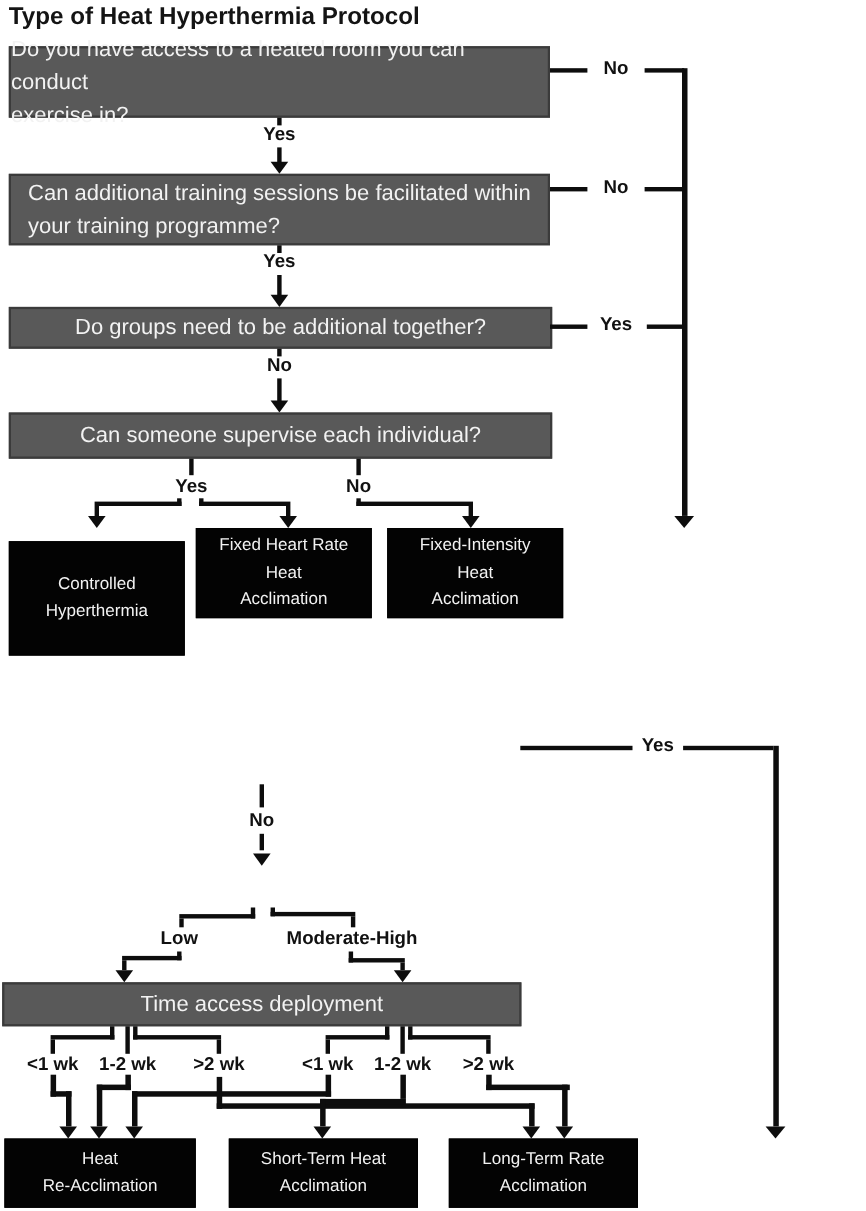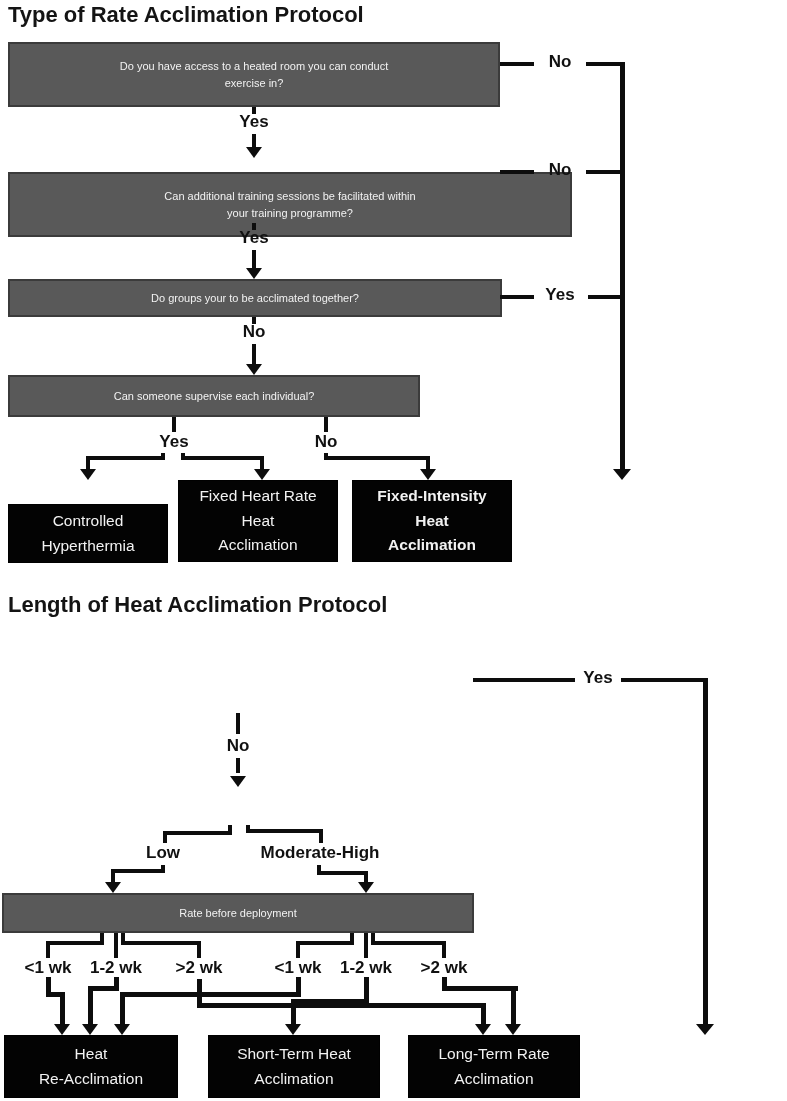--- a/index.html
+++ b/index.html
@@ -2,74 +2,74 @@
 <html style="--question-box: #595959; --question-box-border: #3b3b3b; --outcome-box: #030303; --line: #0d0d0d; --box-text: #f2f2f2; --label-text: #111111;"><head>
 <meta charset="utf-8">
 <style>
   html,body { margin:0; padding:0; background:#fff; }
   .canvas { position:relative; width:787px; height:1101px; background:#fff;
             font-family:"Liberation Sans", sans-serif; overflow:hidden; }
   .title { position:absolute; font-size:22px; font-weight:700; color:#141414; letter-spacing:0; }
   .qbox  { position:absolute; background:var(--question-box,#595959);
            border:2px solid var(--question-box-border,#3b3b3b);
            color:var(--box-text,#f2f2f2); display:flex; align-items:center; justify-content:center;
-           text-align:center; white-space:pre-line; font-size:11px; line-height:1.5; box-sizing:border-box; }
+           text-align:left; white-space:pre-line; font-size:20px; line-height:1.5; box-sizing:border-box; }
   .ebox  { position:absolute; background:var(--outcome-box,#030303); border:1px solid #000;
            color:var(--box-text,#f2f2f2); display:flex; align-items:center; justify-content:center;
            text-align:center; white-space:pre-line; font-size:15.5px; line-height:1.6; box-sizing:border-box; }
   .hl,.vl{ position:absolute; background:var(--line,#0d0d0d); }
   .lbl   { position:absolute; color:var(--label-text,#111); font-weight:700; font-size:17px;
            text-align:center; line-height:1.2; white-space:nowrap; }
   .head  { position:absolute; width:0; height:0; border-left:8px solid transparent;
            border-right:8px solid transparent; border-top:11px solid var(--line,#0d0d0d); }
   .head-lg { border-left-width:9px; border-right-width:9px; }
 </style>
 </head>
 <body>
 
 <div class="canvas">
 
-  <div class="title" style="left:8px; top:2px;">Type of Rate Acclimation Protocol</div>
+  <div class="title" style="left:8px; top:2px;">Type of Heat Hyperthermia Protocol</div>
 
   <div class="qbox" style="left:8px; top:42px; width:492px; height:65px;">Do you have access to a heated room you can conduct
 exercise in?</div>
 
   <div class="vl" style="left:252px; top:107px; width:4px; height:7px;"></div>
   <div class="lbl" style="left:219px; top:112px; width:70px;">Yes</div>
   <div class="vl" style="left:252px; top:134px; width:4px; height:14px;"></div>
   <div class="head" style="left:246px; top:147px;"></div>
 
   <div class="hl" style="left:500px; top:62px; width:34px; height:4px;"></div>
   <div class="lbl" style="left:536px; top:52px; width:48px;">No</div>
   <div class="hl" style="left:586px; top:62px; width:36px; height:4px;"></div>
 
-  <div class="qbox" style="left:8px; top:172px; width:564px; height:65px;">Can additional training sessions be facilitated within
+  <div class="qbox" style="left:8px; top:158px; width:492px; height:65px;">Can additional training sessions be facilitated within
 your training programme?</div>
 
   <div class="vl" style="left:252px; top:223px; width:4px; height:7px;"></div>
   <div class="lbl" style="left:219px; top:228px; width:70px;">Yes</div>
   <div class="vl" style="left:252px; top:250px; width:4px; height:19px;"></div>
   <div class="head" style="left:246px; top:268px;"></div>
 
   <div class="hl" style="left:500px; top:170px; width:34px; height:4px;"></div>
   <div class="lbl" style="left:536px; top:160px; width:48px;">No</div>
   <div class="hl" style="left:586px; top:170px; width:36px; height:4px;"></div>
 
-  <div class="qbox" style="left:8px; top:279px; width:494px; height:38px;">Do groups your to be acclimated together?</div>
+  <div class="qbox" style="left:8px; top:279px; width:494px; height:38px;">Do groups need to be additional together?</div>
 
   <div class="vl" style="left:252px; top:317px; width:4px; height:7px;"></div>
   <div class="lbl" style="left:219px; top:322px; width:70px;">No</div>
   <div class="vl" style="left:252px; top:344px; width:4px; height:21px;"></div>
   <div class="head" style="left:246px; top:364px;"></div>
 
   <div class="hl" style="left:500px; top:295px; width:34px; height:4px;"></div>
   <div class="lbl" style="left:534px; top:285px; width:52px;">Yes</div>
   <div class="hl" style="left:588px; top:295px; width:34px; height:4px;"></div>
 
-  <div class="qbox" style="left:8px; top:375px; width:412px; height:42px;">Can someone supervise each individual?</div>
+  <div class="qbox" style="left:8px; top:375px; width:494px; height:42px;">Can someone supervise each individual?</div>
 
   <div class="vl" style="left:172px; top:417px; width:4px; height:15px;"></div>
   <div class="vl" style="left:324px; top:417px; width:4px; height:15px;"></div>
   <div class="lbl" style="left:139px; top:432px; width:70px;">Yes</div>
   <div class="lbl" style="left:291px; top:432px; width:70px;">No</div>
 
   <div class="vl" style="left:161px; top:453px; width:4px; height:7px;"></div>
   <div class="hl" style="left:86px; top:456px; width:79px; height:4px;"></div>
   <div class="vl" style="left:86px; top:460px; width:4px; height:10px;"></div>
   <div class="head" style="left:80px; top:469px;"></div>
@@ -80,30 +80,29 @@
   <div class="head" style="left:254px; top:469px;"></div>
 
   <div class="vl" style="left:324px; top:453px; width:4px; height:7px;"></div>
   <div class="hl" style="left:324px; top:456px; width:106px; height:4px;"></div>
   <div class="vl" style="left:426px; top:460px; width:4px; height:10px;"></div>
   <div class="head" style="left:420px; top:469px;"></div>
 
   <div class="vl" style="left:620px; top:62px; width:5px; height:407px;"></div>
   <div class="head head-lg" style="left:613px; top:469px;"></div>
 
-  <div class="ebox" style="left:8px;   top:504px; width:160px; height:59px;">Controlled
+  <div class="ebox" style="left:8px;   top:492px; width:160px; height:104px;">Controlled
 Hyperthermia</div>
   <div class="ebox" style="left:178px; top:480px; width:160px; height:82px;">Fixed Heart Rate
 Heat
 Acclimation</div>
-  <div class="ebox" style="left:352px; top:480px; width:160px; height:82px;font-weight:bold;">Fixed-Intensity
+  <div class="ebox" style="left:352px; top:480px; width:160px; height:82px;">Fixed-Intensity
 Heat
 Acclimation</div>
 
-  <div class="title" style="left:8px; top:592px;">Length of Heat Acclimation Protocol</div>
 
 
   <div class="hl" style="left:473px; top:678px; width:102px; height:4px;"></div>
   <div class="lbl" style="left:577px; top:668px; width:42px;">Yes</div>
   <div class="hl" style="left:621px; top:678px; width:82px; height:4px;"></div>
   <div class="vl" style="left:703px; top:678px; width:5px; height:346px;"></div>
   <div class="head head-lg" style="left:696px; top:1024px;"></div>
 
   <div class="vl" style="left:236px; top:713px; width:4px; height:21px;"></div>
   <div class="lbl" style="left:203px; top:736px; width:70px;">No</div>
@@ -122,21 +121,21 @@
 
   <div class="vl" style="left:161px; top:865px; width:4px; height:8px;"></div>
   <div class="hl" style="left:111px; top:869px; width:54px; height:4px;"></div>
   <div class="vl" style="left:111px; top:873px; width:4px; height:9px;"></div>
   <div class="head" style="left:105px; top:882px;"></div>
   <div class="vl" style="left:317px; top:865px; width:4px; height:10px;"></div>
   <div class="hl" style="left:317px; top:871px; width:51px; height:4px;"></div>
   <div class="vl" style="left:364px; top:875px; width:4px; height:7px;"></div>
   <div class="head" style="left:358px; top:882px;"></div>
 
-  <div class="qbox" style="left:2px; top:893px; width:472px; height:40px;">Rate before deployment</div>
+  <div class="qbox" style="left:2px; top:893px; width:472px; height:40px;">Time access deployment</div>
 
   <div class="vl" style="left:100px; top:933px; width:4px; height:12px;"></div>
   <div class="hl" style="left:46px; top:941px; width:58px; height:4px;"></div>
   <div class="vl" style="left:46px; top:945px; width:4px; height:13px;"></div>
   <div class="vl" style="left:114px; top:933px; width:4px; height:25px;"></div>
   <div class="vl" style="left:121px; top:933px; width:4px; height:12px;"></div>
   <div class="hl" style="left:121px; top:941px; width:80px; height:4px;"></div>
   <div class="vl" style="left:197px; top:945px; width:4px; height:13px;"></div>
 
   <div class="vl" style="left:350px; top:933px; width:4px; height:12px;"></div>

